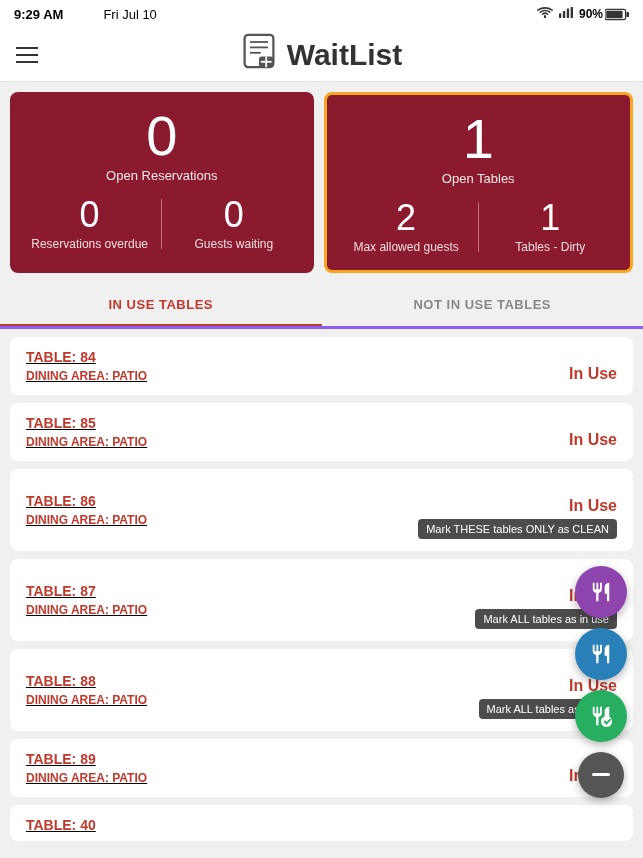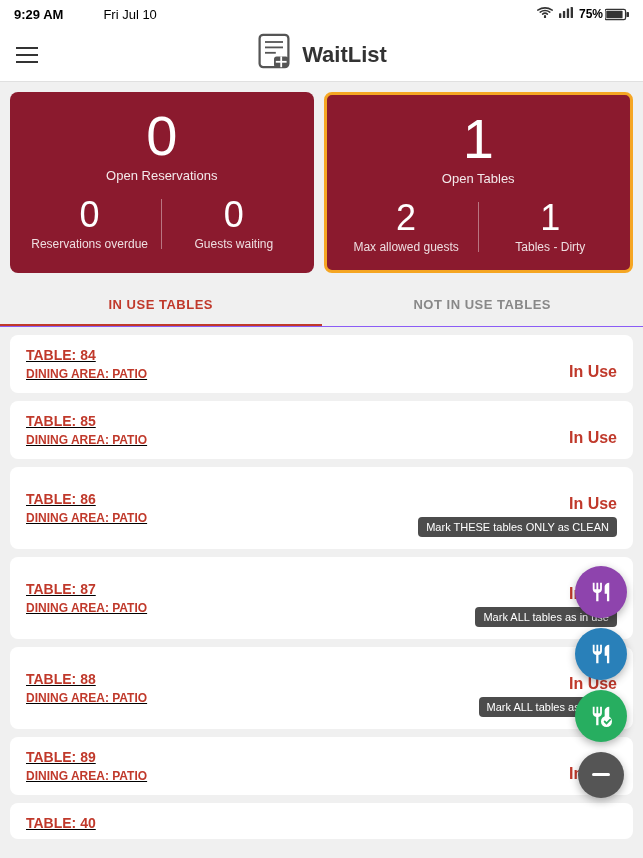--- a/index.html
+++ b/index.html
@@ -48,21 +48,21 @@
     .header-menu span {
       display: block;
       width: 22px;
       height: 2px;
       background: #333;
     }
     .header-title {
       display: flex;
       align-items: center;
       gap: 10px;
-      font-size: 22px;
+      font-size: 30px;
       font-weight: 700;
       color: #333;
     }
     .header-icon {
       font-size: 28px;
     }
 
     
     .stats-section {
       display: flex;
@@ -118,21 +118,21 @@
       width: 1px;
       height: 50px;
       background: rgba(255,255,255,0.4);
       margin: 0 6px;
     }
 
     
     .tabs {
       display: flex;
       background: #f0f0f0;
-      border-bottom: 1px solid #8b5cf6;
+      border-bottom: 3px solid #8b5cf6;
     }
     .tab {
       flex: 1;
       text-align: center;
       padding: 14px 8px;
       font-size: 13px;
       font-weight: 600;
       color: #888;
       cursor: pointer;
       letter-spacing: 0.5px;
@@ -264,21 +264,21 @@
     <span style="font-size:13px;">
       <svg width="14" height="13" viewBox="0 0 18 14">
         <rect x="0" y="8" width="3" height="6" fill="#333" rx="0.5"></rect>
         <rect x="5" y="5" width="3" height="9" fill="#333" rx="0.5"></rect>
         <rect x="10" y="2" width="3" height="12" fill="#333" rx="0.5"></rect>
         <rect x="15" y="0" width="3" height="14" fill="#333" rx="0.5"></rect>
       </svg>
     </span>
 
     <span style="display:flex;align-items:center;gap:2px;">
-      <span style="font-size:12px;">75%</span>
+      <span style="font-size:12px;">90%</span>
       <svg width="24" height="13" viewBox="0 0 28 14">
         <rect x="0" y="1" width="24" height="12" rx="2" stroke="#333" stroke-width="1.5" fill="none"></rect>
         <rect x="1.5" y="2.5" width="19" height="9" rx="1" fill="#333"></rect>
         <rect x="25" y="4" width="3" height="6" rx="1" fill="#333"></rect>
       </svg>
     </span>
   </div>
 </div>
 
 <div class="header">

